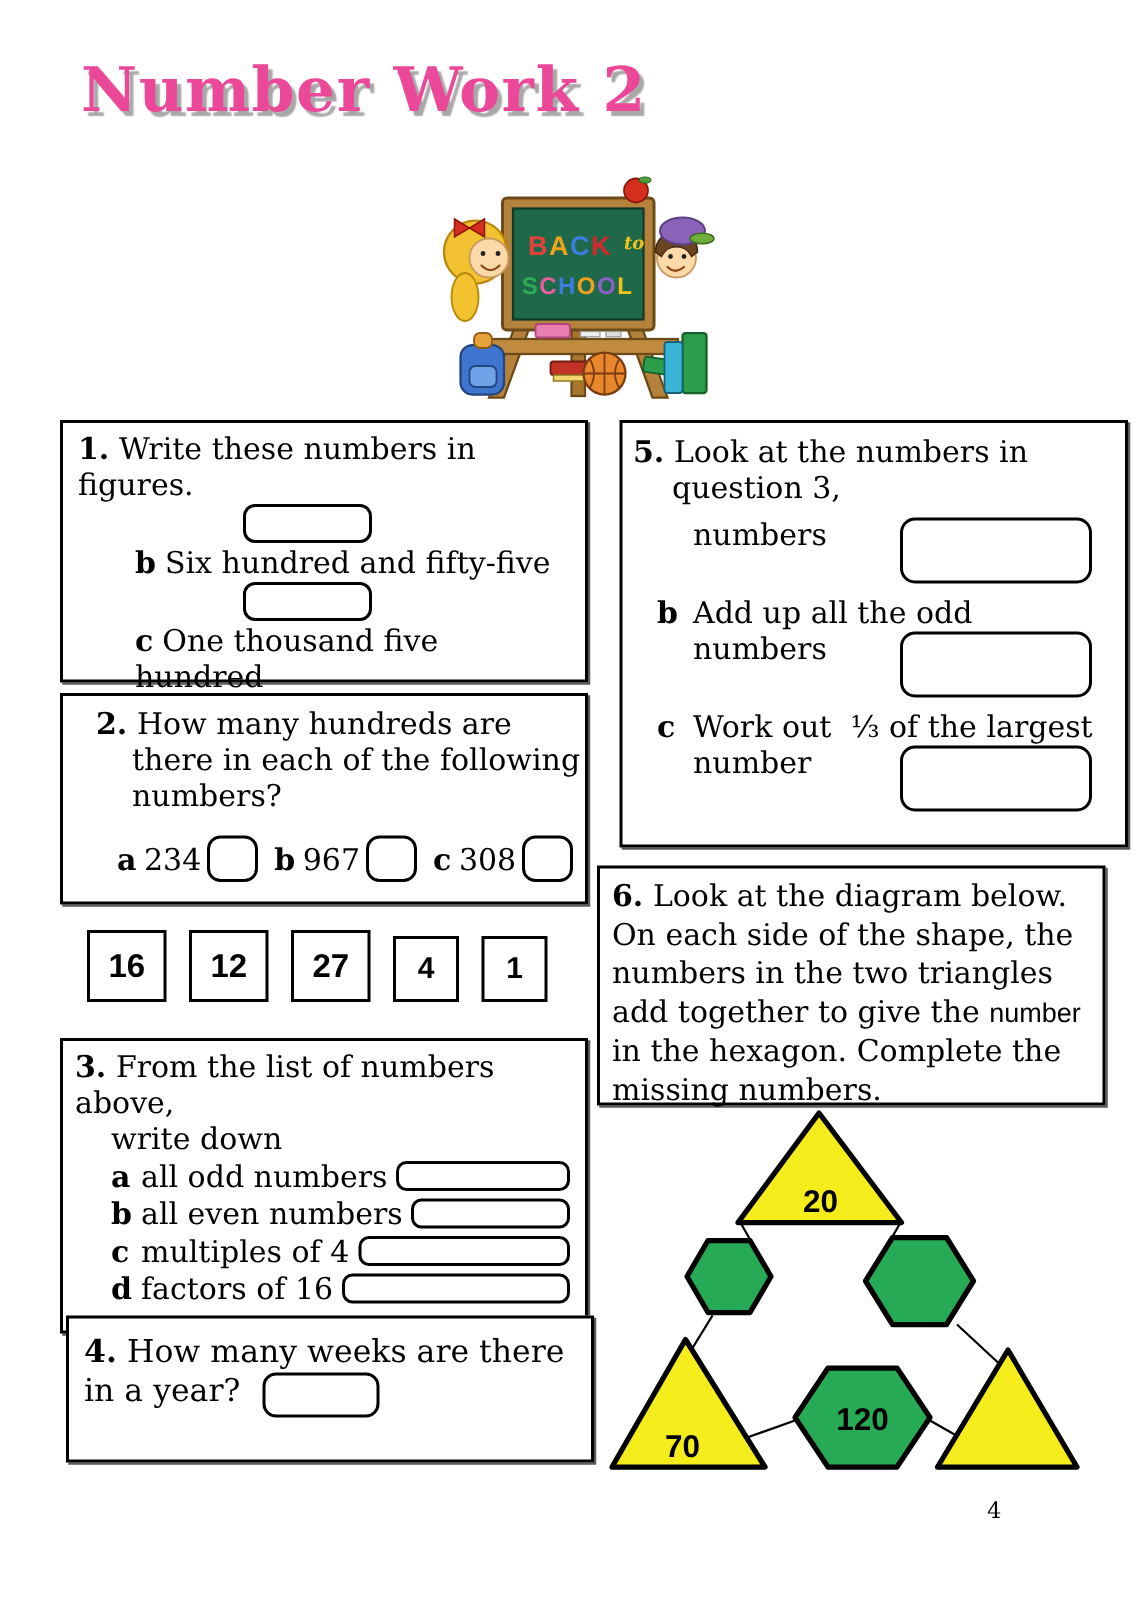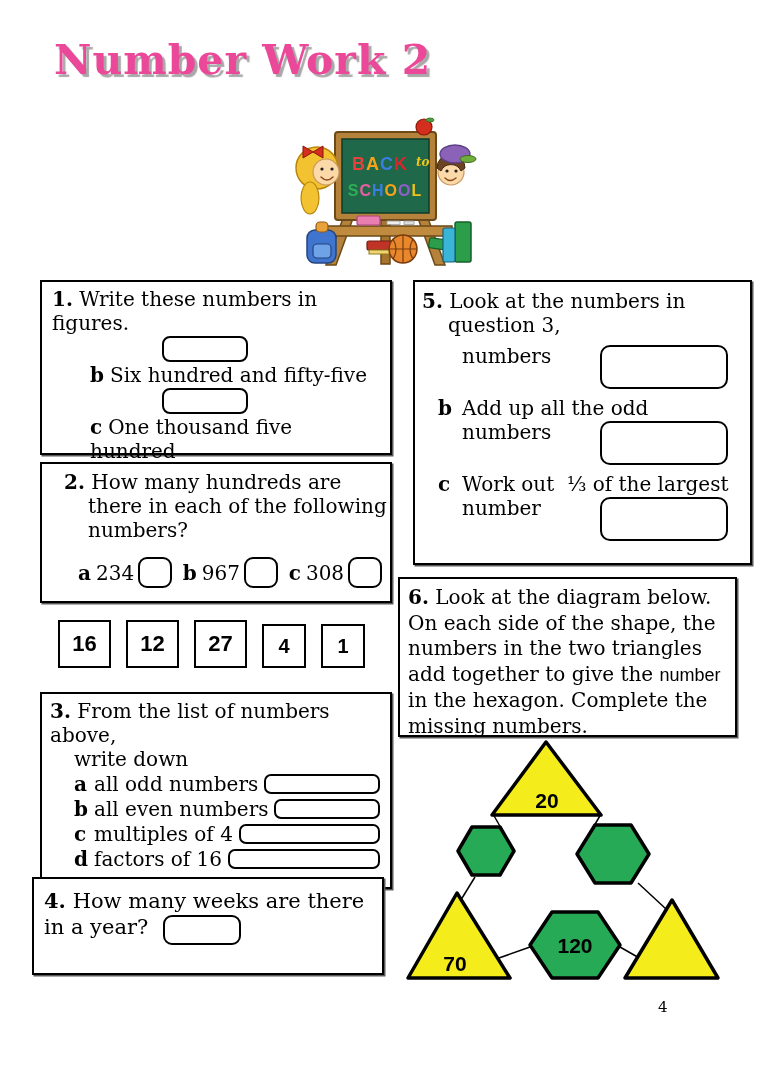--- a/index.html
+++ b/index.html
@@ -39,21 +39,21 @@
     font-family:"Liberation Sans", sans-serif; font-weight:bold; background:#fff;}
   .sq-lg{width:53px; height:48px; font-size:22px;}
   .sq-sm{width:44px; height:44px; font-size:20px;}
   
   #q3{left:40px; top:692px; width:352px; height:197px; padding:5px 8px 0 8px;}
   #q3 .p2{margin-left:24px;}
   #q3 .item{display:flex; align-items:center; margin-left:24px; margin-top:1px;}
   #q3 .item b{width:20px; flex:none;}
   #q3 .item .abox{flex:1; height:20px; border-radius:7px; margin-left:6px; margin-right:2px;}
   
-  #q4{left:32px; top:877px; width:352px; height:98px; padding:9px 10px 0 10px; font-size:21px; line-height:26px;}
+  #q4{left:44px; top:877px; width:352px; height:98px; padding:9px 10px 0 10px; font-size:21px; line-height:26px;}
   #q4 .abox{display:inline-block; width:78px; height:30px; border-radius:9px; vertical-align:-11px; margin-left:8px;}
   
   #q5{left:413px; top:280px; width:339px; height:285px; padding:7px 6px 0 7px; font-size:20px; line-height:24px;}
   #q5 .p2{margin-left:26px;}
   #q5 .item{margin-left:16px; margin-top:7px;}
   #q5 .item b{display:inline-block; width:24px;}
   #q5 .l1{white-space:pre-wrap;}
   #q5 .row2{display:flex; align-items:flex-start; margin-top:0;}
   #q5 .row2 span{margin-left:24px;}
   #q5 .abox{margin-left:auto; margin-right:16px; width:128px; height:44px; border-radius:10px; margin-top:1px;}

